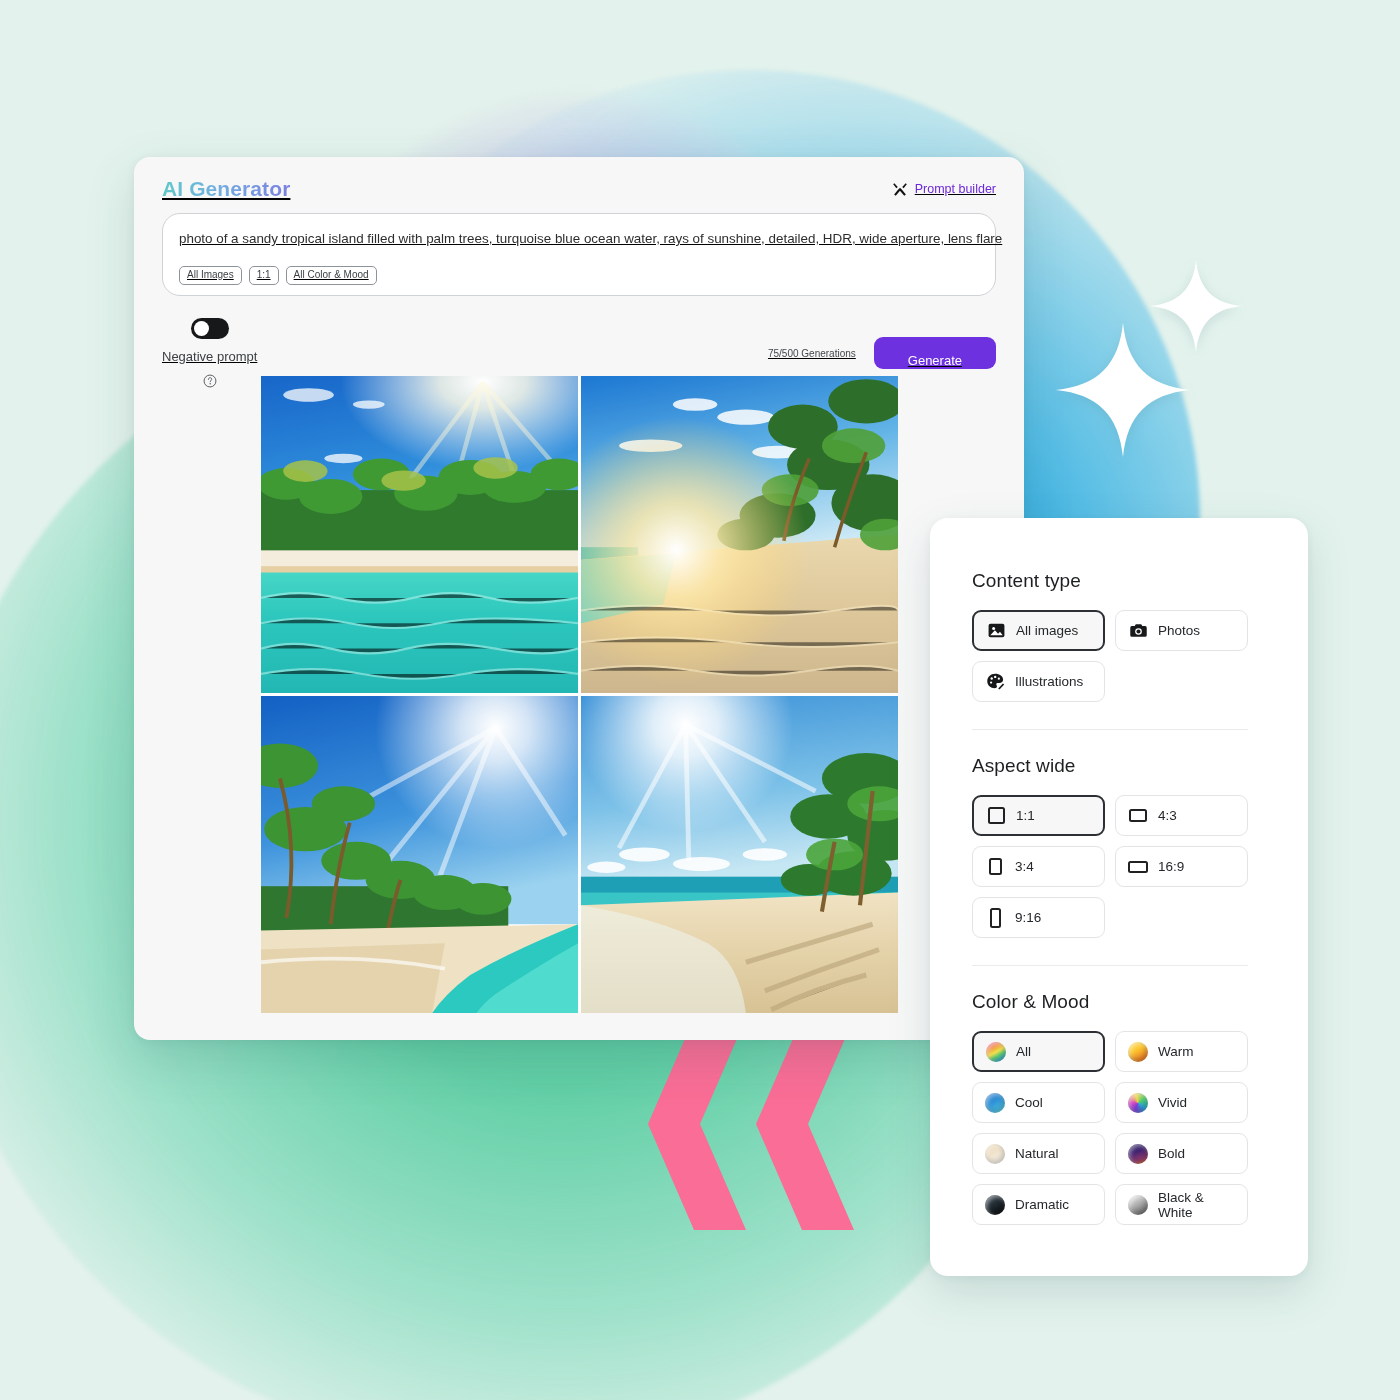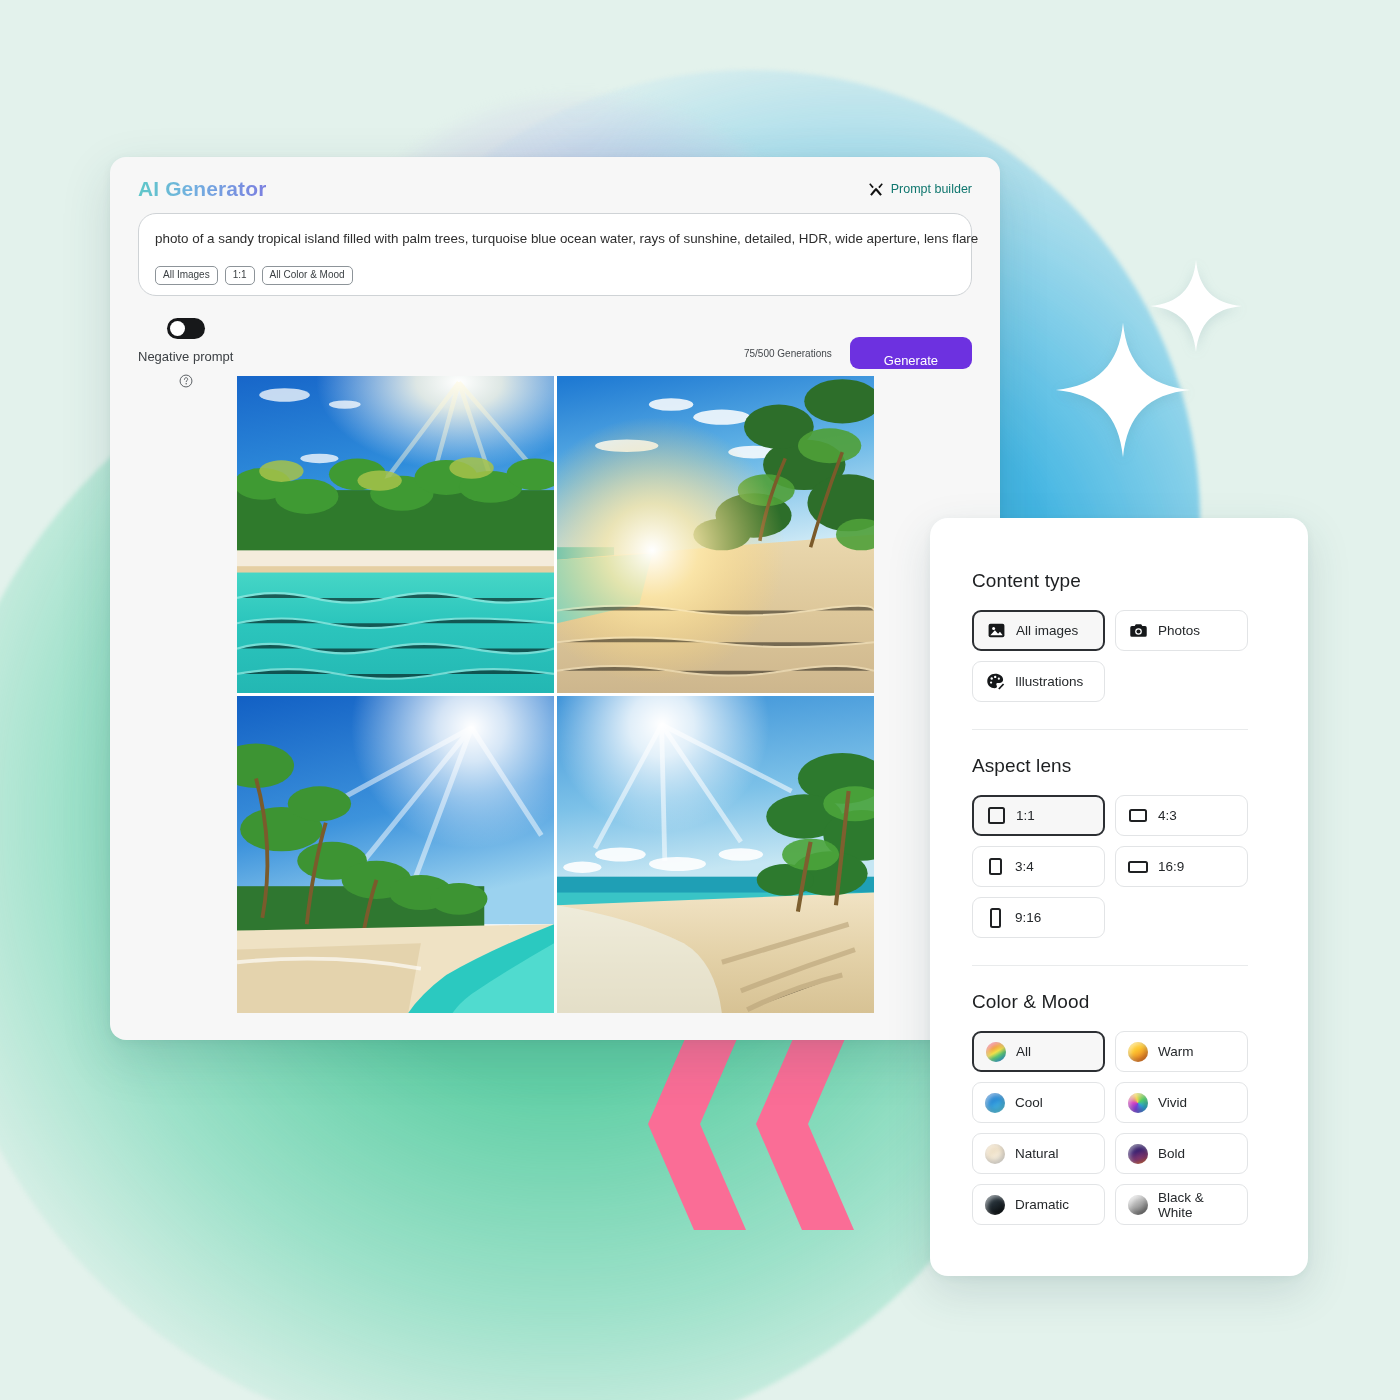--- a/index.html
+++ b/index.html
@@ -54,45 +54,46 @@
   .sparkle { position: absolute; pointer-events: none; filter: drop-shadow(0 3px 6px rgba(70,130,140,0.18)); }
   .sparkle-lg { left: 1053px; top: 320px; width: 140px; height: 140px; }
   .sparkle-sm { left: 1148px; top: 258px; width: 96px; height: 96px; }
 
   
   .chevrons { position: absolute; left: 648px; top: 1018px; width: 220px; height: 212px; pointer-events: none; }
 
   
   #main-card {
     position: absolute;
-    left: 110px; top: 157px;
+    left: 134px; top: 157px;
     width: 890px; height: 883px;
     background: #f7f7f7;
     border-radius: 16px;
     box-shadow: 0 18px 50px rgba(40,80,90,0.16), 0 2px 8px rgba(40,80,90,0.07);
     padding: 0;
+    text-decoration: underline;
   }
 
   .card-head {
     display: flex; align-items: center; justify-content: space-between;
     padding: 20px 28px 6px 28px;
   }
   .app-title {
     font-size: 21px;
     font-weight: bold;
     letter-spacing: 0.1px;
     background: linear-gradient(95deg, #5ec8c8 0%, #72b0e0 42%, #7b7fe0 100%);
     -webkit-background-clip: text;
     background-clip: text;
     color: transparent;
     -webkit-text-fill-color: transparent;
   }
   .prompt-builder {
     display: flex; align-items: center; gap: 7px;
-    font-size: 12.5px; color: #0f766e; justify-content: space-between;
+    font-size: 12.5px; color: #6d28d9; justify-content: space-between;
   }
   .pb-icon { width: 16px; height: 16px; display: block; }
 
   .prompt-box {
     margin: 6px 28px 0 28px;
     background: #ffffff;
     border: 1px solid #cfd3d6;
     border-radius: 18px;
     padding: 17px 16px 13px 16px;
     height: 83px;
@@ -515,21 +516,21 @@
             </svg>
           </span>
           <span>Illustrations</span>
         </div>
       </div>
     </div>
 
     <div class="divider"></div>
 
     <div>
-      <div class="sec-title">Aspect lens</div>
+      <div class="sec-title">Aspect wide</div>
       <div class="opt-grid">
         <div class="opt selected">
           <span class="oicon">
               <span class="ratio-shape" style="width:17px;height:17px;"></span>
             </span>
           <span>1:1</span>
         </div>
         <div class="opt">
           <span class="oicon">
               <span class="ratio-shape" style="width:18px;height:13px;"></span>

